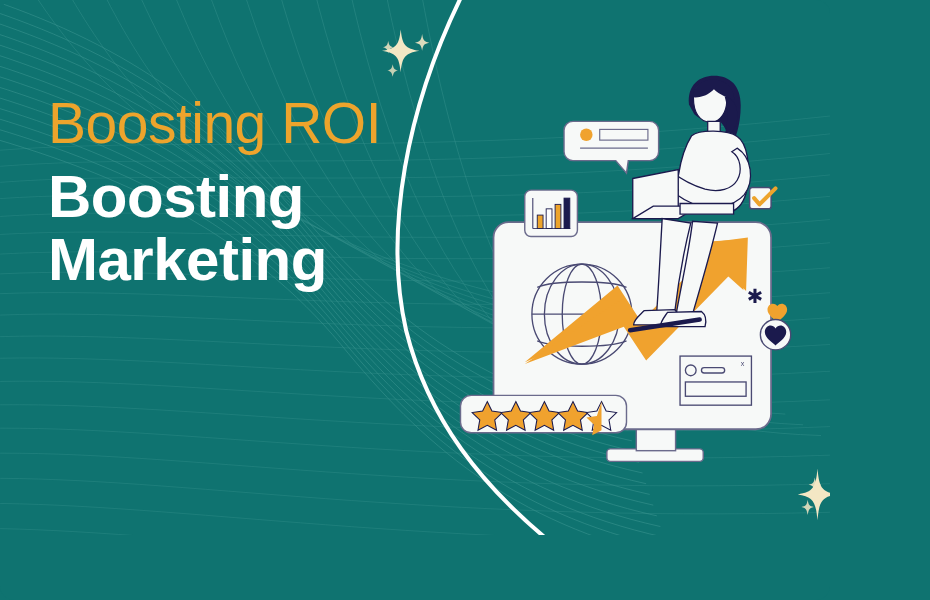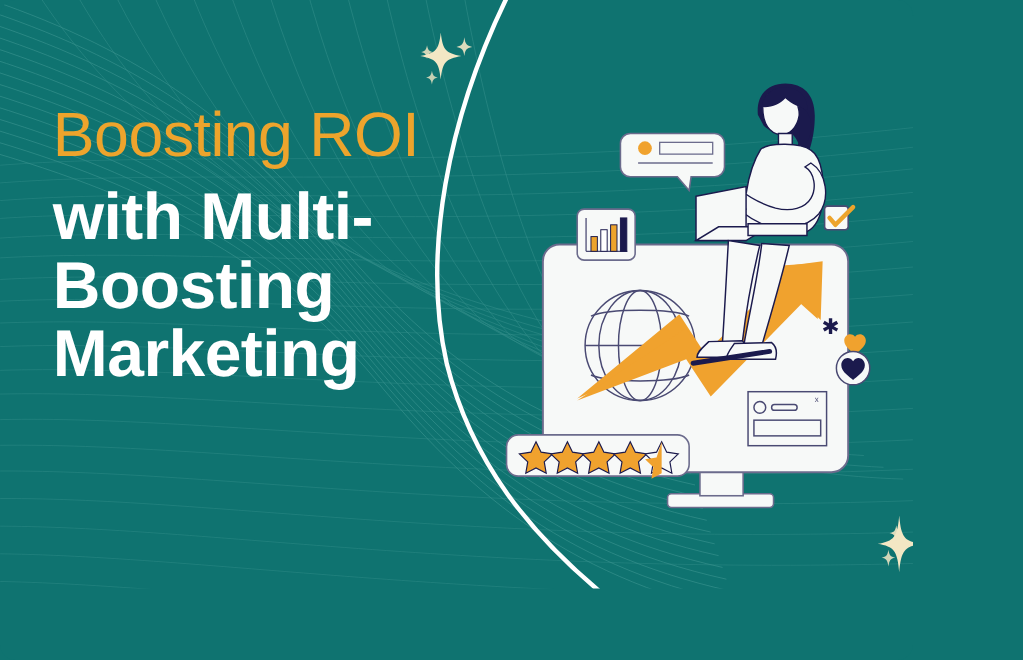--- a/index.html
+++ b/index.html
@@ -132,21 +132,20 @@
   <svg id="sparkle-bottom" class="layer" viewBox="0 0 930 600">
     <g fill="#f3e7c4">
       <path d="M916,525 C918,547 921,551 938,554 C921,557 918,561 916,583 C914,561 911,557 894,554 C911,551 914,547 916,525 Z"></path>
       <path d="M913,535 C914,541 915,542 920,543 C915,544 914,546 913,552 C912,546 911,544 906,543 C911,542 912,541 913,535 Z" opacity="0.9"></path>
       <path d="M905,560 C906,566 907,567 912,568 C907,569 906,571 905,577 C904,571 903,569 898,568 C903,567 904,566 905,560 Z" opacity="0.85"></path>
     </g>
   </svg>
 
   <div id="headline">
     <span class="hl-line hl-accent">Boosting ROI</span>
-    <span class="hl-line hl-main">with Multi-</span>
     <span class="hl-line hl-main">Boosting</span>
     <span class="hl-line hl-main">Marketing</span>
   </div>
 
   <svg class="layer" id="illustration" viewBox="0 0 930 600">
 
     <defs>
       <clipPath id="screenClip">
         <rect x="560" y="255" width="300" height="195" rx="14"></rect>
       </clipPath>

